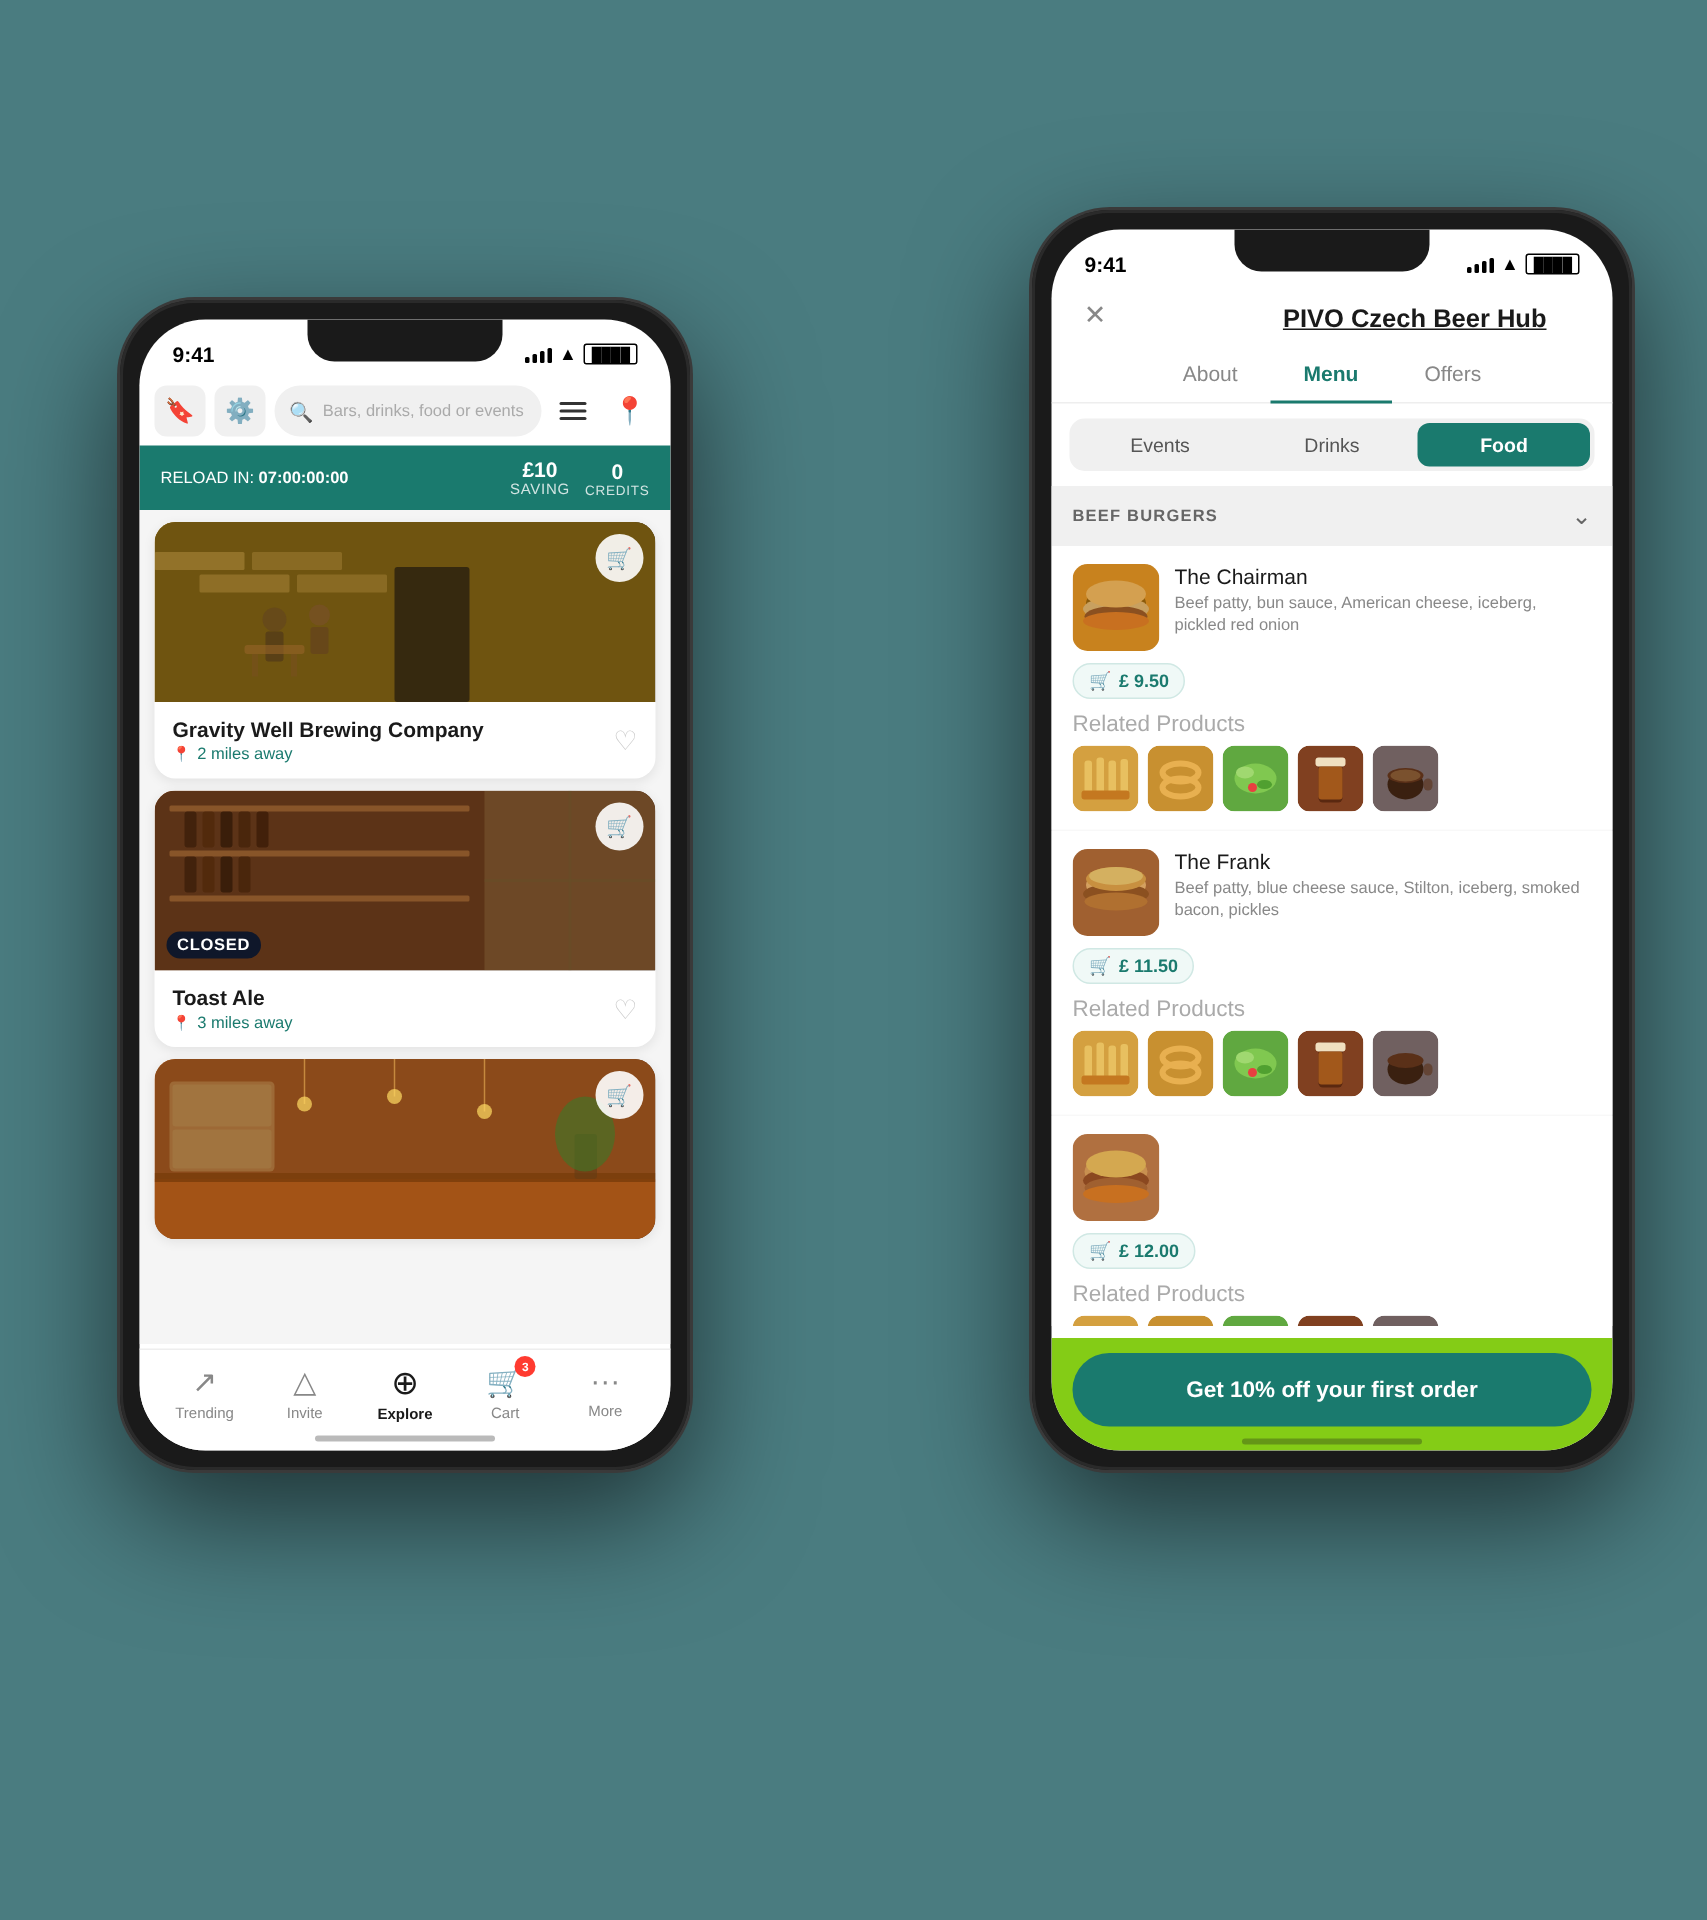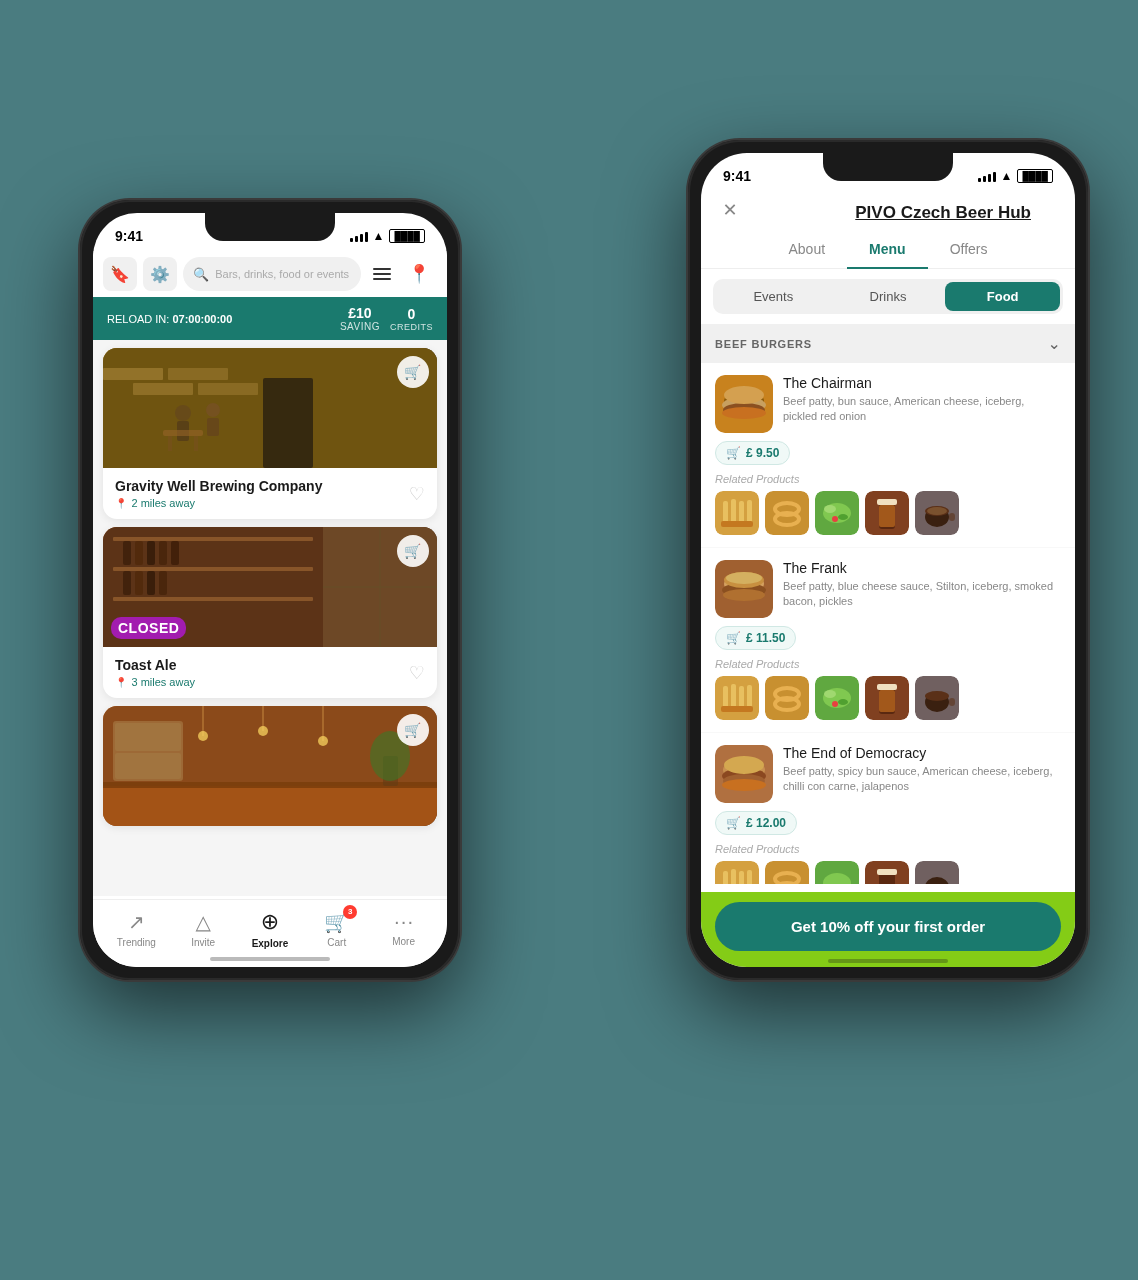--- a/index.html
+++ b/index.html
@@ -237,23 +237,23 @@
       border-radius: 50%;
       display: flex;
       align-items: center;
       justify-content: center;
       font-size: 14px;
     }
     .closed-badge {
       position: absolute;
       bottom: 8px;
       left: 8px;
-      background: #a21caf;
+      background: #0f172a;
       color: #fff;
-      font-size: 14px;
+      font-size: 11px;
       font-weight: 700;
       padding: 3px 7px;
       border-radius: 10px;
       letter-spacing: 0.5px;
     }
     .venue-info {
       padding: 10px 12px;
       display: flex;
       align-items: center;
       justify-content: space-between;
@@ -446,24 +446,23 @@
       margin-top: 8px;
       background: #f0f9f7;
       border: 1px solid #d0e8e4;
       border-radius: 20px;
       padding: 4px 10px;
       font-size: 12px;
       color: #1a7a6e;
       font-weight: 600;
     }
     .related-label {
-      font-size: 11px;
+      font-size: 15px;
       color: #aaa;
       margin: 8px 0 6px 0;
-      font-style: italic;
     }
     .related-products {
       display: flex;
       gap: 6px;
     }
     .related-img {
       width: 44px;
       height: 44px;
       border-radius: 8px;
       overflow: hidden;
@@ -888,24 +887,20 @@
           <div class="menu-item-img">
             <svg viewBox="0 0 58 58" xmlns="http://www.w3.org/2000/svg" style="width:100%;height:100%;border-radius:8px;">
               <rect width="58" height="58" fill="#b07040" rx="8"></rect>
               <ellipse cx="29" cy="25" rx="21" ry="11" fill="#c89050"></ellipse>
               <ellipse cx="29" cy="31" rx="22" ry="8" fill="#8b4820"></ellipse>
               <ellipse cx="29" cy="36" rx="21" ry="7" fill="#a06030"></ellipse>
               <ellipse cx="29" cy="40" rx="22" ry="6" fill="#c87020"></ellipse>
               <ellipse cx="29" cy="20" rx="20" ry="9" fill="#d4a850"></ellipse>
             </svg>
           </div>
-          <div class="menu-item-details">
-            <div class="menu-item-name">The End of Democracy</div>
-            <div class="menu-item-desc">Beef patty, spicy bun sauce, American cheese, iceberg, chilli con carne, jalapenos</div>
-          </div>
         </div>
         <div class="menu-item-price">
           <span>🛒</span>
           <span>£ 12.00</span>
         </div>
         <div class="related-label">Related Products</div>
         <div class="related-products">
           <div class="related-img"><svg viewBox="0 0 44 44" xmlns="http://www.w3.org/2000/svg" style="width:100%;height:100%">
                 <rect width="44" height="44" fill="#d4a040" rx="8"></rect>
                 <rect x="8" y="10" width="5" height="24" fill="#e8c060" rx="2"></rect>

